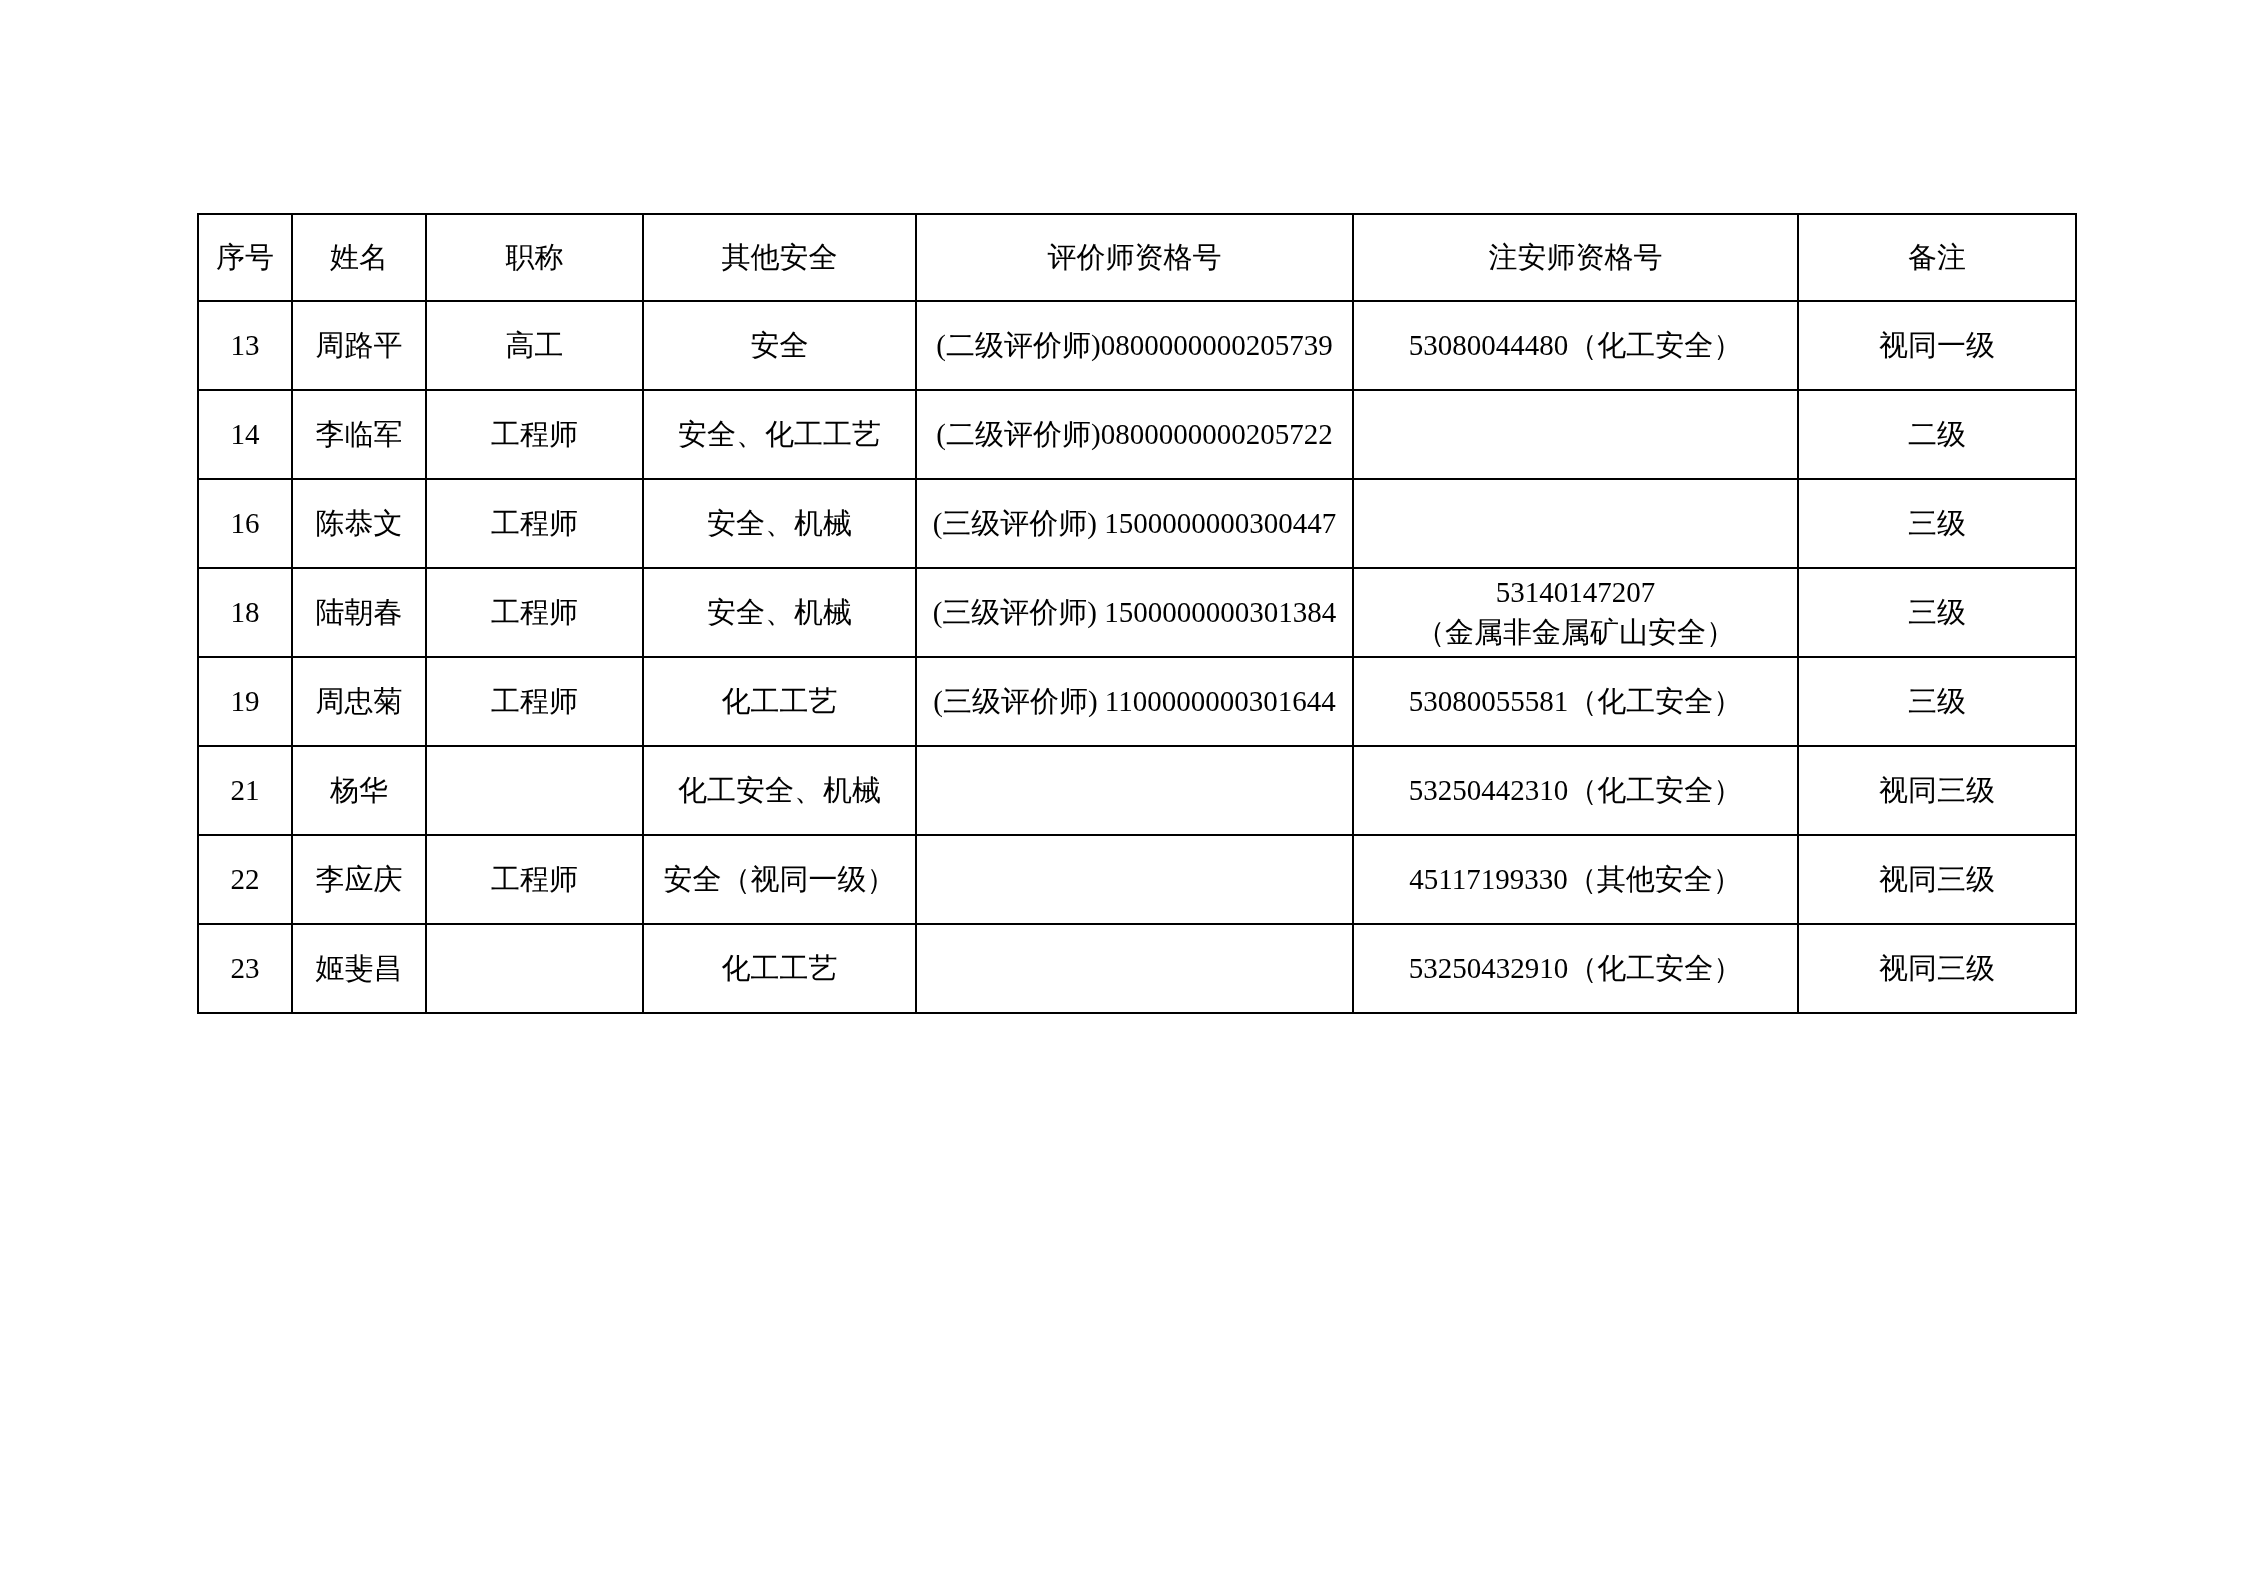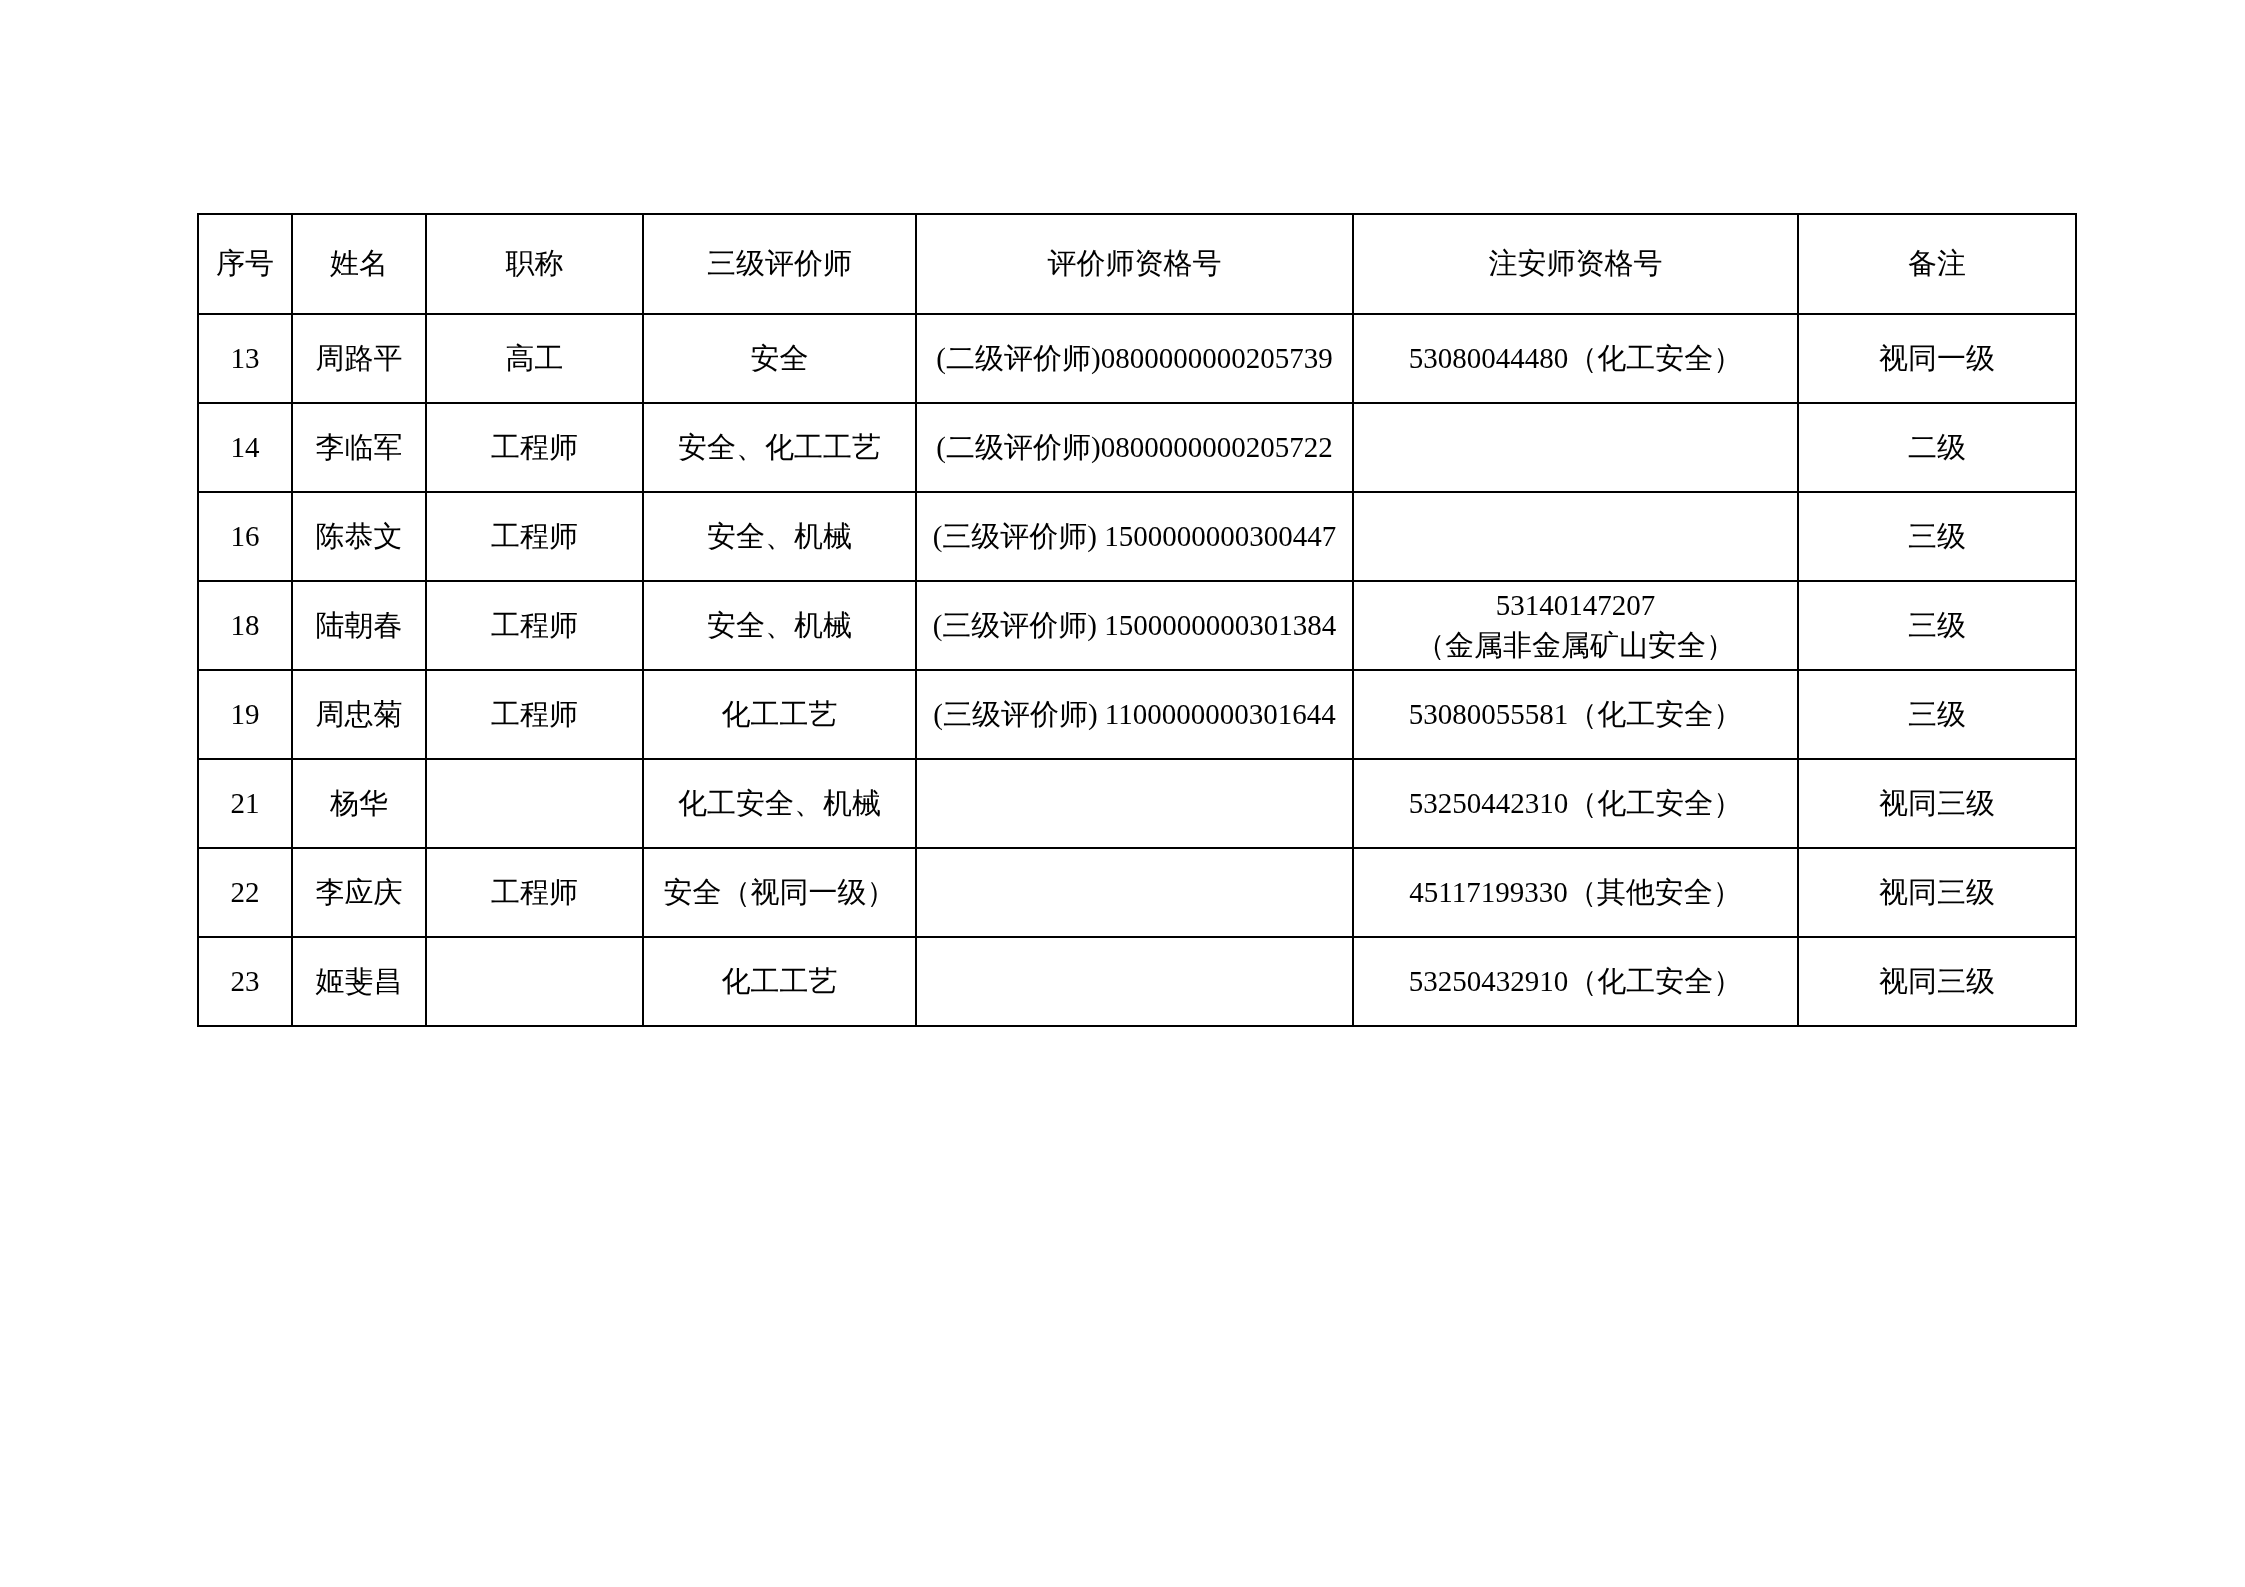--- a/index.html
+++ b/index.html
@@ -27,21 +27,21 @@
   table.roster td {
     border: 2px solid #000000;
     text-align: center;
     vertical-align: middle;
     font-weight: normal;
     font-size: 29px;
     line-height: 1.35;
     padding: 0 2px;
     overflow: hidden;
   }
-  table.roster thead tr { height: 100px; }
+  table.roster thead tr { height: 87px; }
   table.roster tbody tr { height: 89px; }
   .cell-line { display: block; }
 </style>
 </head>
 <body>
 
 <div class="page">
   <table class="roster">
     <colgroup>
         <col style="width: 94px;">
@@ -50,21 +50,21 @@
         <col style="width: 273px;">
         <col style="width: 437px;">
         <col style="width: 445px;">
         <col style="width: 278px;">
       </colgroup>
     <thead>
         <tr>
           <th>序号</th>
           <th>姓名</th>
           <th>职称</th>
-          <th>三级评价师</th>
+          <th>其他安全</th>
           <th>评价师资格号</th>
           <th>注安师资格号</th>
           <th>备注</th>
         </tr>
       </thead>
     <tbody>
         <tr>
           <td>13</td>
           <td>周路平</td>
           <td>高工</td>

